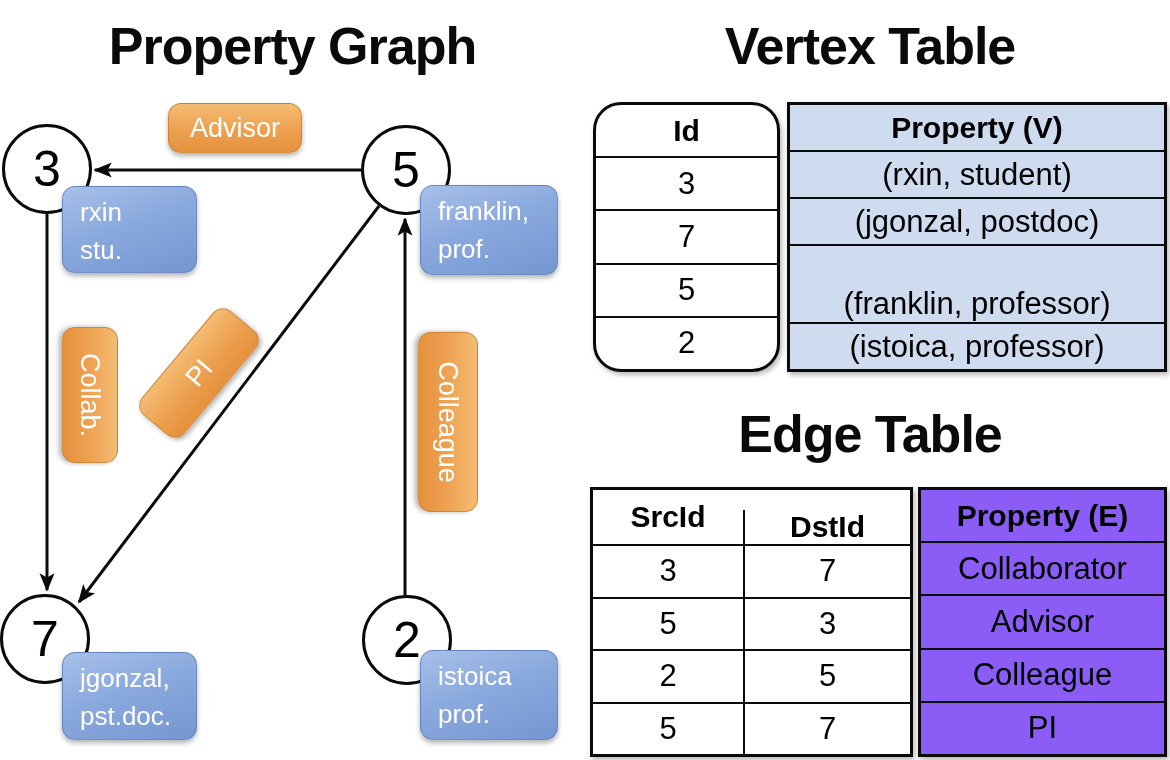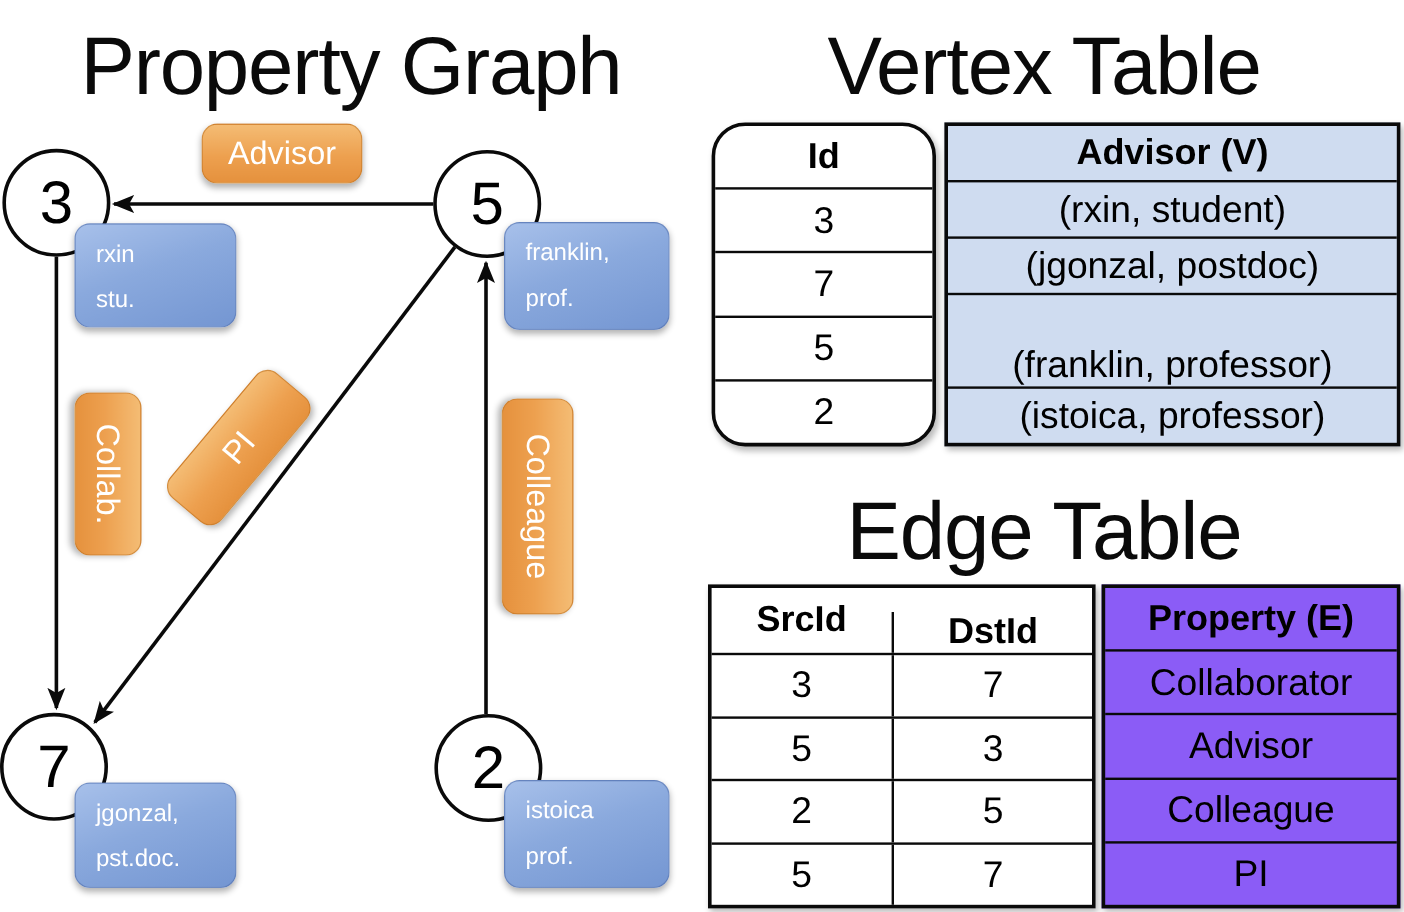--- a/index.html
+++ b/index.html
@@ -1,36 +1,36 @@
 <!DOCTYPE html>
 <html><head>
 <meta charset="utf-8">
 <style>
   html,body{margin:0;padding:0;background:#fff;}
   #stage{
     position:relative;width:1170px;height:760px;background:#ffffff;overflow:hidden;
     font-family:"Liberation Sans",sans-serif;color:#000;
   }
   .title{
-    position:absolute;text-align:center;font-size:68px;font-weight:400;
+    position:absolute;text-align:center;font-size:52px;font-weight:700;
     letter-spacing:-1px;color:#0a0a0a;white-space:nowrap;
   }
   
   #edges-svg{position:absolute;left:0;top:0;}
   .node{
     position:absolute;width:90px;height:90px;border:3px solid #0a0a0a;border-radius:50%;
     background:#fff;display:flex;align-items:center;justify-content:center;
     font-size:50px;font-weight:300;box-sizing:border-box;
   }
   .vprop{
     position:absolute;border-radius:13px;color:#fff;
     background:linear-gradient(160deg,#a7c0ea 0%,#8aa9dd 45%,#7496d2 100%);
     border:1px solid rgba(80,110,170,.55);
     box-shadow:0 3px 5px rgba(0,0,0,.30);
-    font-size:20px;line-height:38px;padding:6px 0 0 17px;box-sizing:border-box;
+    font-size:26px;line-height:38px;padding:6px 0 0 17px;box-sizing:border-box;
   }
   .eprop{
     position:absolute;border-radius:13px;color:#fff;
     background:linear-gradient(180deg,#f4bc74 0%,#eda04f 55%,#e5913d 100%);
     border:1px solid rgba(190,115,35,.6);
     box-shadow:0 3px 5px rgba(0,0,0,.30);
     display:flex;align-items:center;justify-content:center;
     font-size:27px;box-sizing:border-box;white-space:nowrap;
   }
   
@@ -119,21 +119,21 @@
       </div>
       <div class="trow">
         <div class="tcell" style="flex:1;">5</div>
       </div>
       <div class="trow">
         <div class="tcell" style="flex:1;">2</div>
       </div>
     </div>
     <div class="subtable bg-v" style="flex:1;">
       <div class="trow thead">
-        <div class="tcell" style="flex:1;">Advisor (V)</div>
+        <div class="tcell" style="flex:1;">Property (V)</div>
       </div>
       <div class="trow">
         <div class="tcell" style="flex:1;">(rxin, student)</div>
       </div>
       <div class="trow">
         <div class="tcell" style="flex:1;">(jgonzal, postdoc)</div>
       </div>
       <div class="trow">
         <div class="tcell" style="flex:1;margin-top:40px;">(franklin, professor)</div>
       </div>

